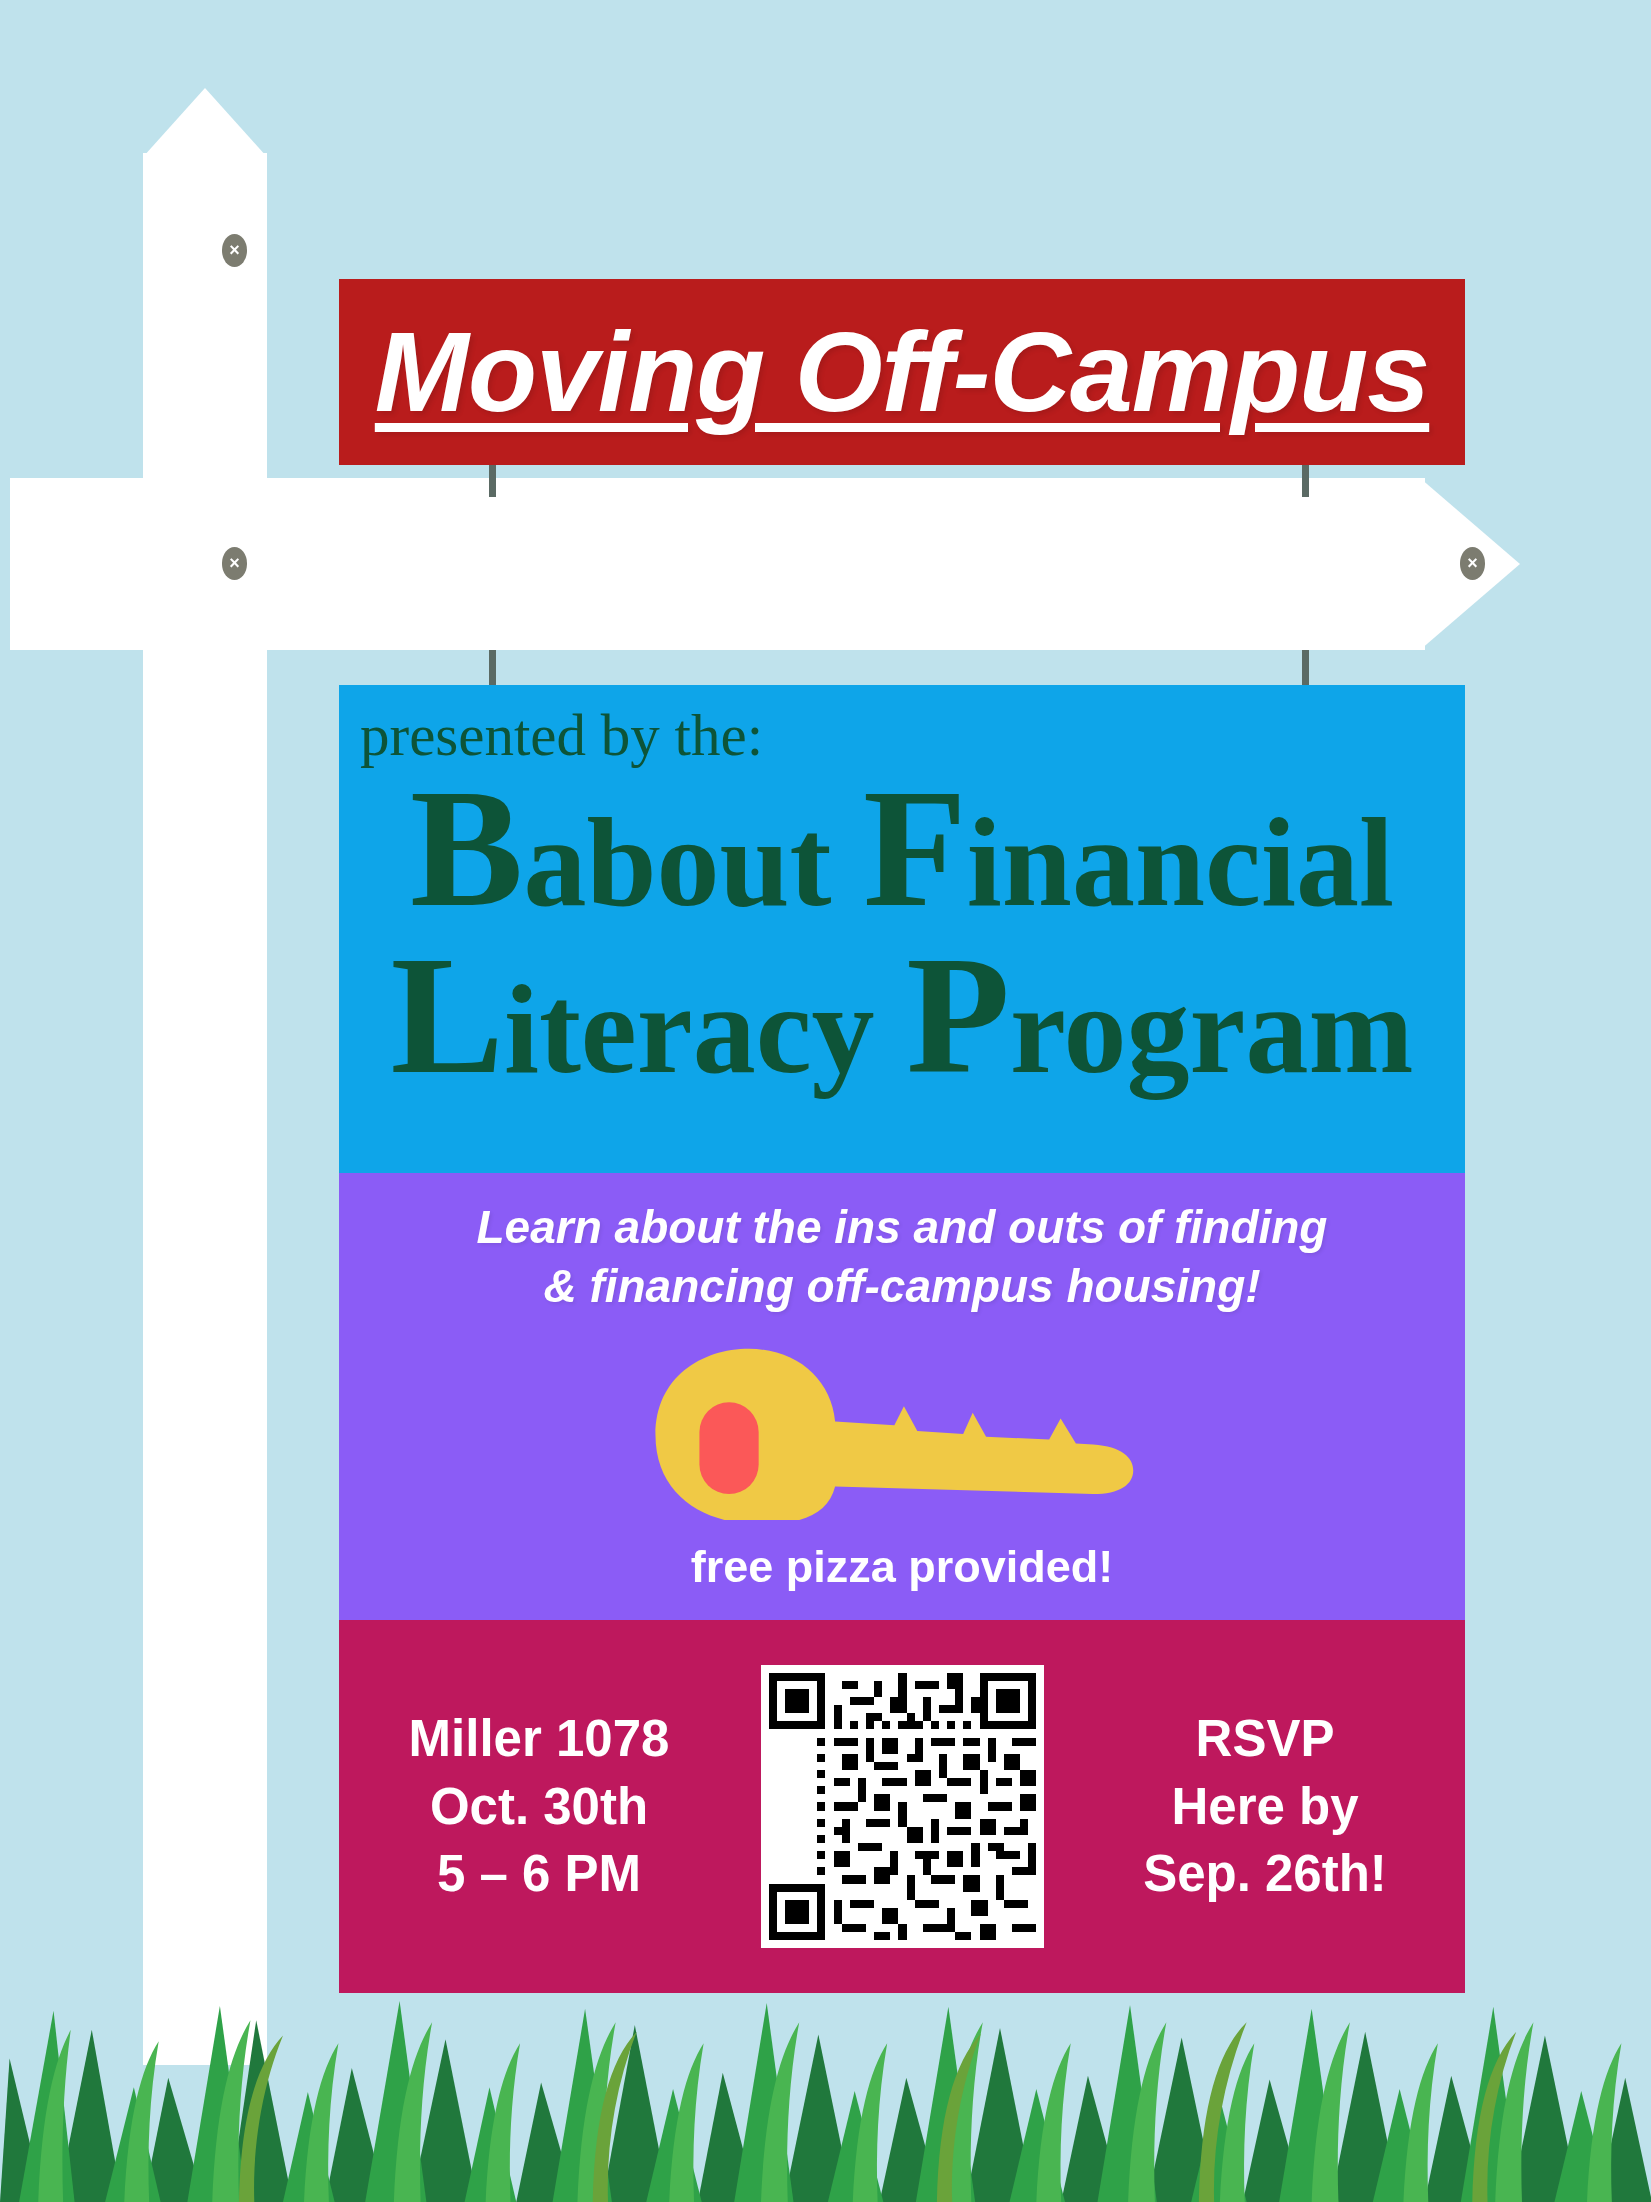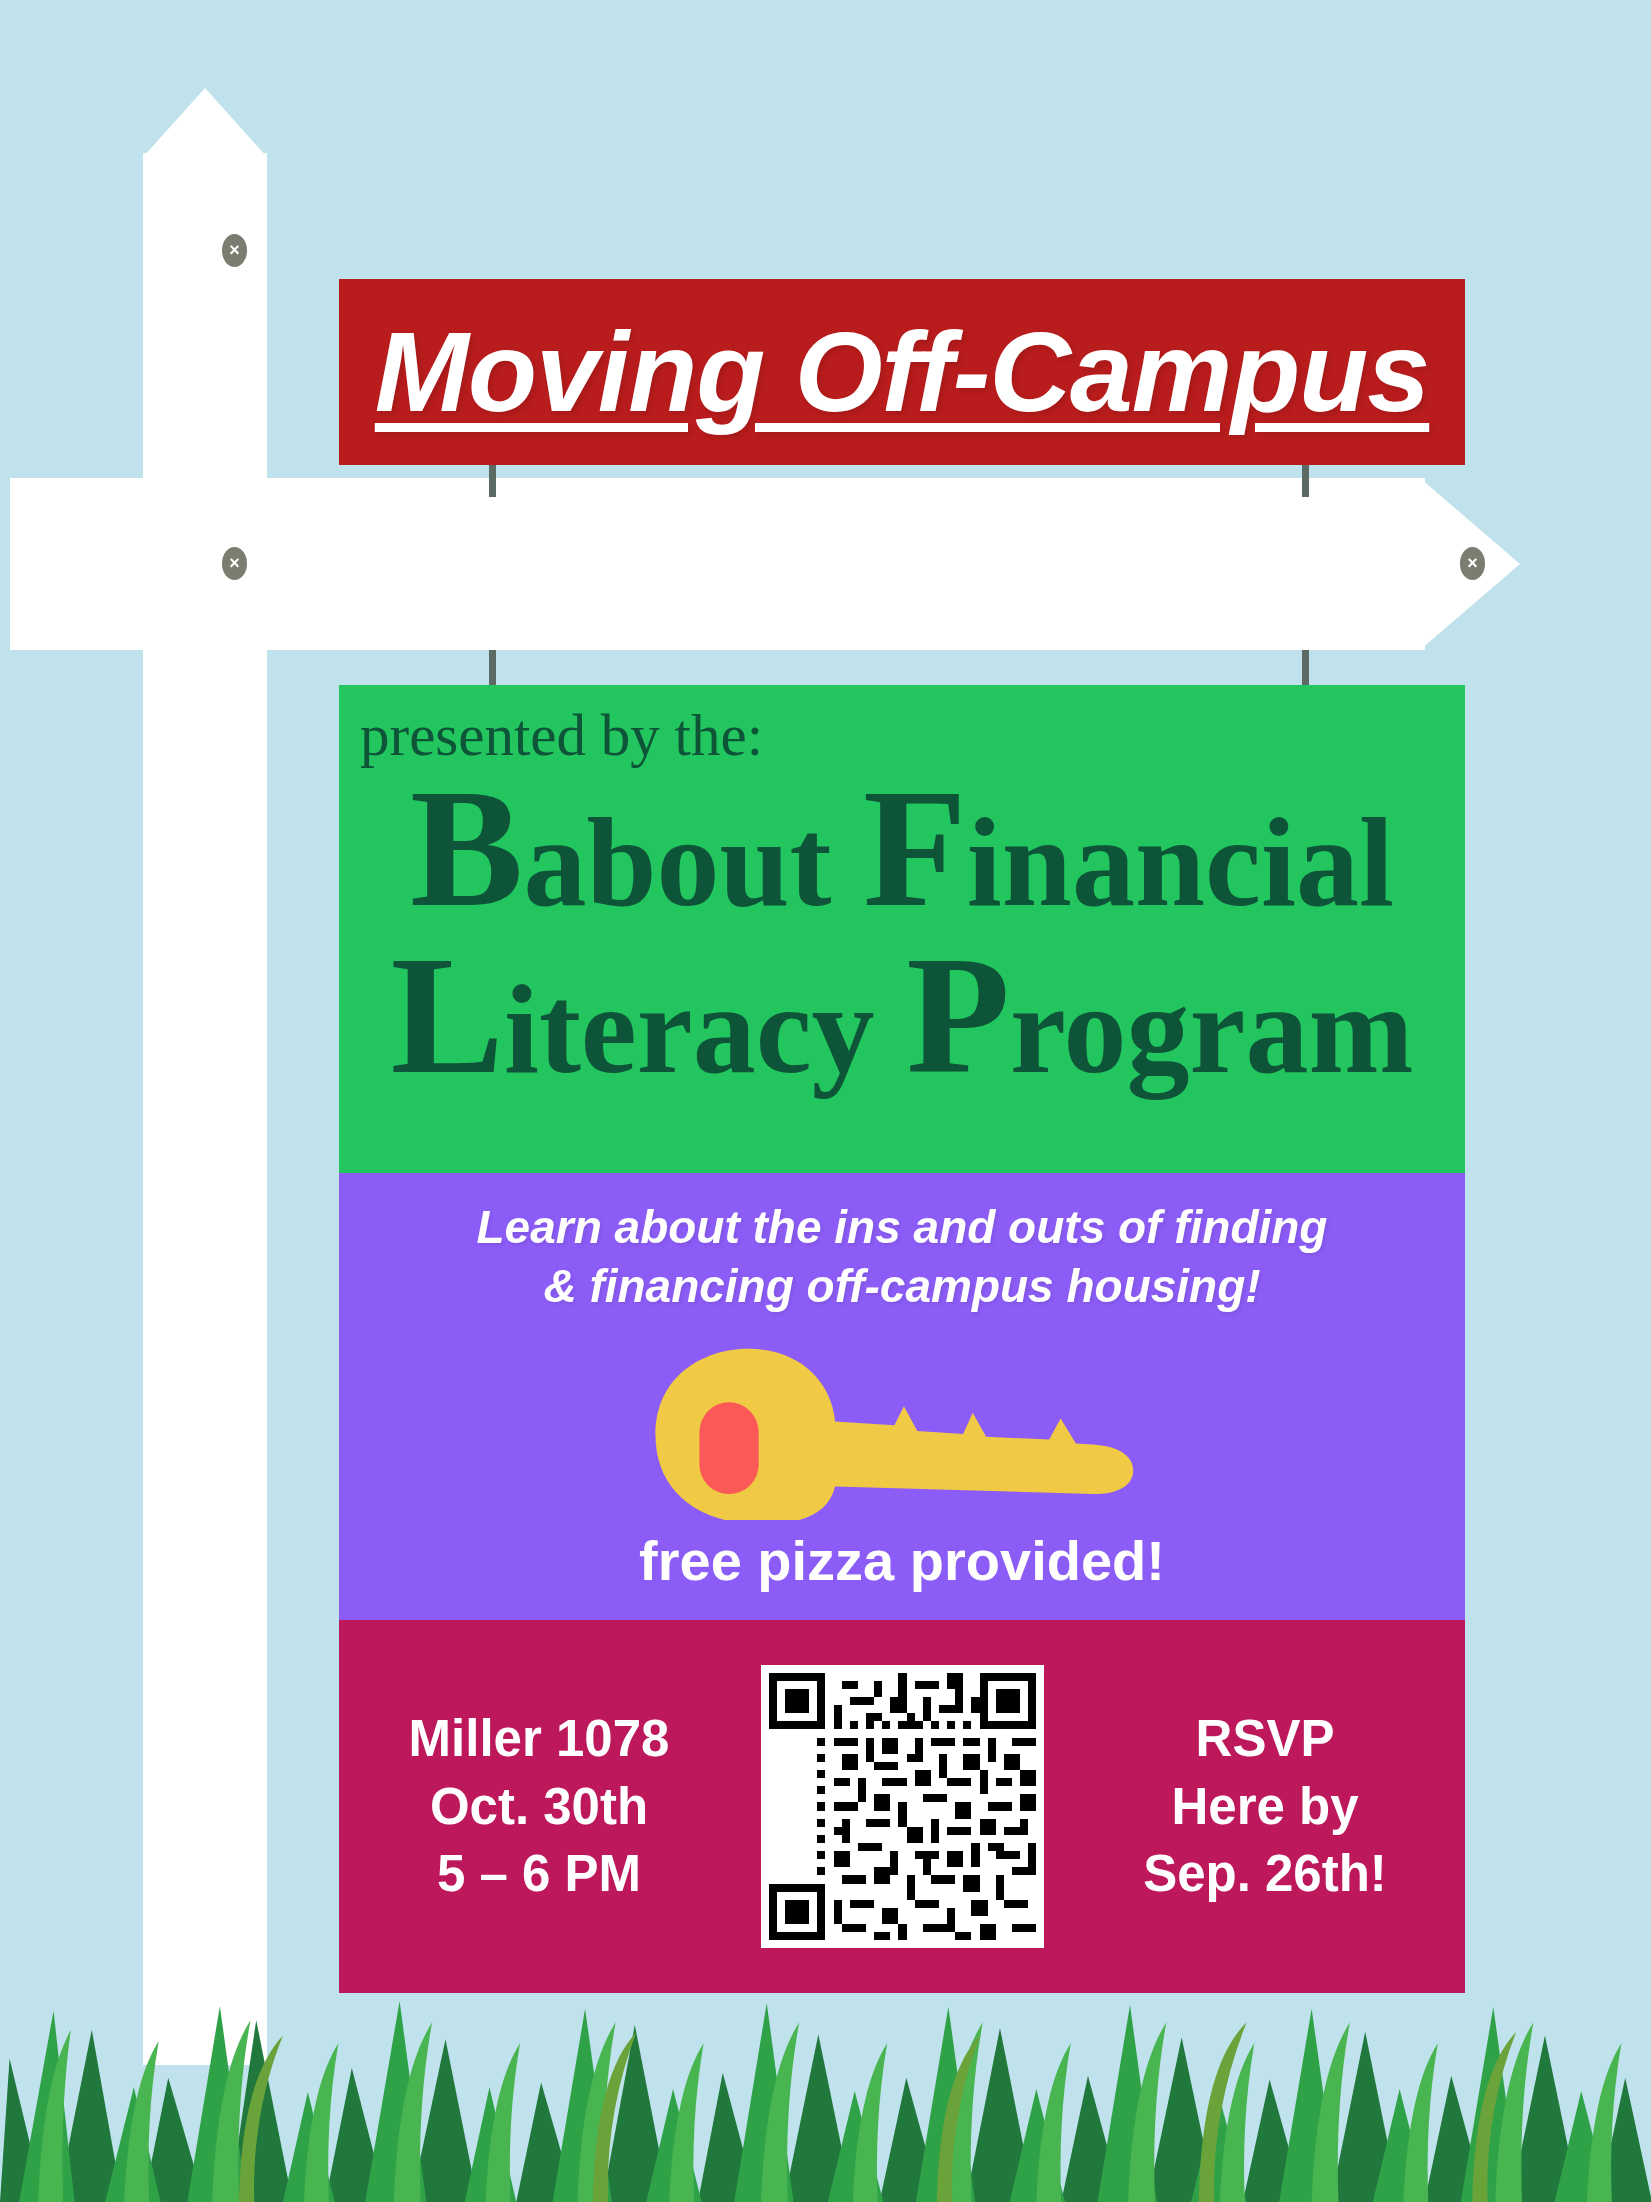--- a/index.html
+++ b/index.html
@@ -107,21 +107,21 @@
     letter-spacing: -1px;
     text-decoration: underline;
     text-decoration-thickness: 8.6px;
     text-underline-offset: 11.5px;
     white-space: nowrap;
     text-shadow: 2.9px 2.9px 4.8px rgba(0,0,0,0.10);
   }
 
   .panel-cream {
     top: 685px;
-    background: #22c55e;
+    background: #0ea5e9;
     padding: 21px 0 29px 0;
     box-sizing: border-box;
     height: 488px;
   }
   .presented-by {
     color: #0d5438;
     font-family: "Liberation Serif", serif;
     font-size: 59px;
     margin-left: 21px;
     line-height: 1.0;
@@ -161,21 +161,21 @@
     display: flex;
     justify-content: center;
   }
   .pizza-line {
     position: absolute;
     left: 0; right: 0;
     bottom: 27px;
     text-align: center;
     color: #ffffff;
     font-weight: bold;
-    font-size: 56px;
+    font-size: 45px;
   }
 
   .panel-blue {
     top: 1620px;
     height: 373px;
     background: #be185d;
     position: absolute;
     display: flex;
     align-items: center;
     justify-content: space-between;

